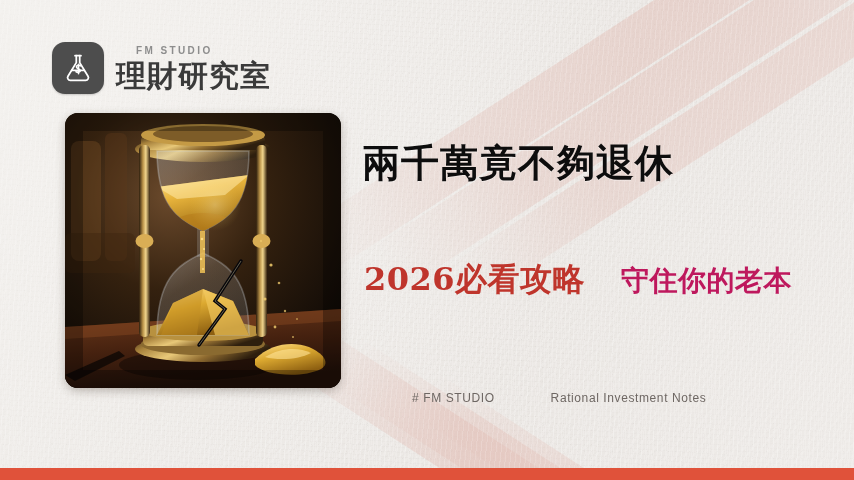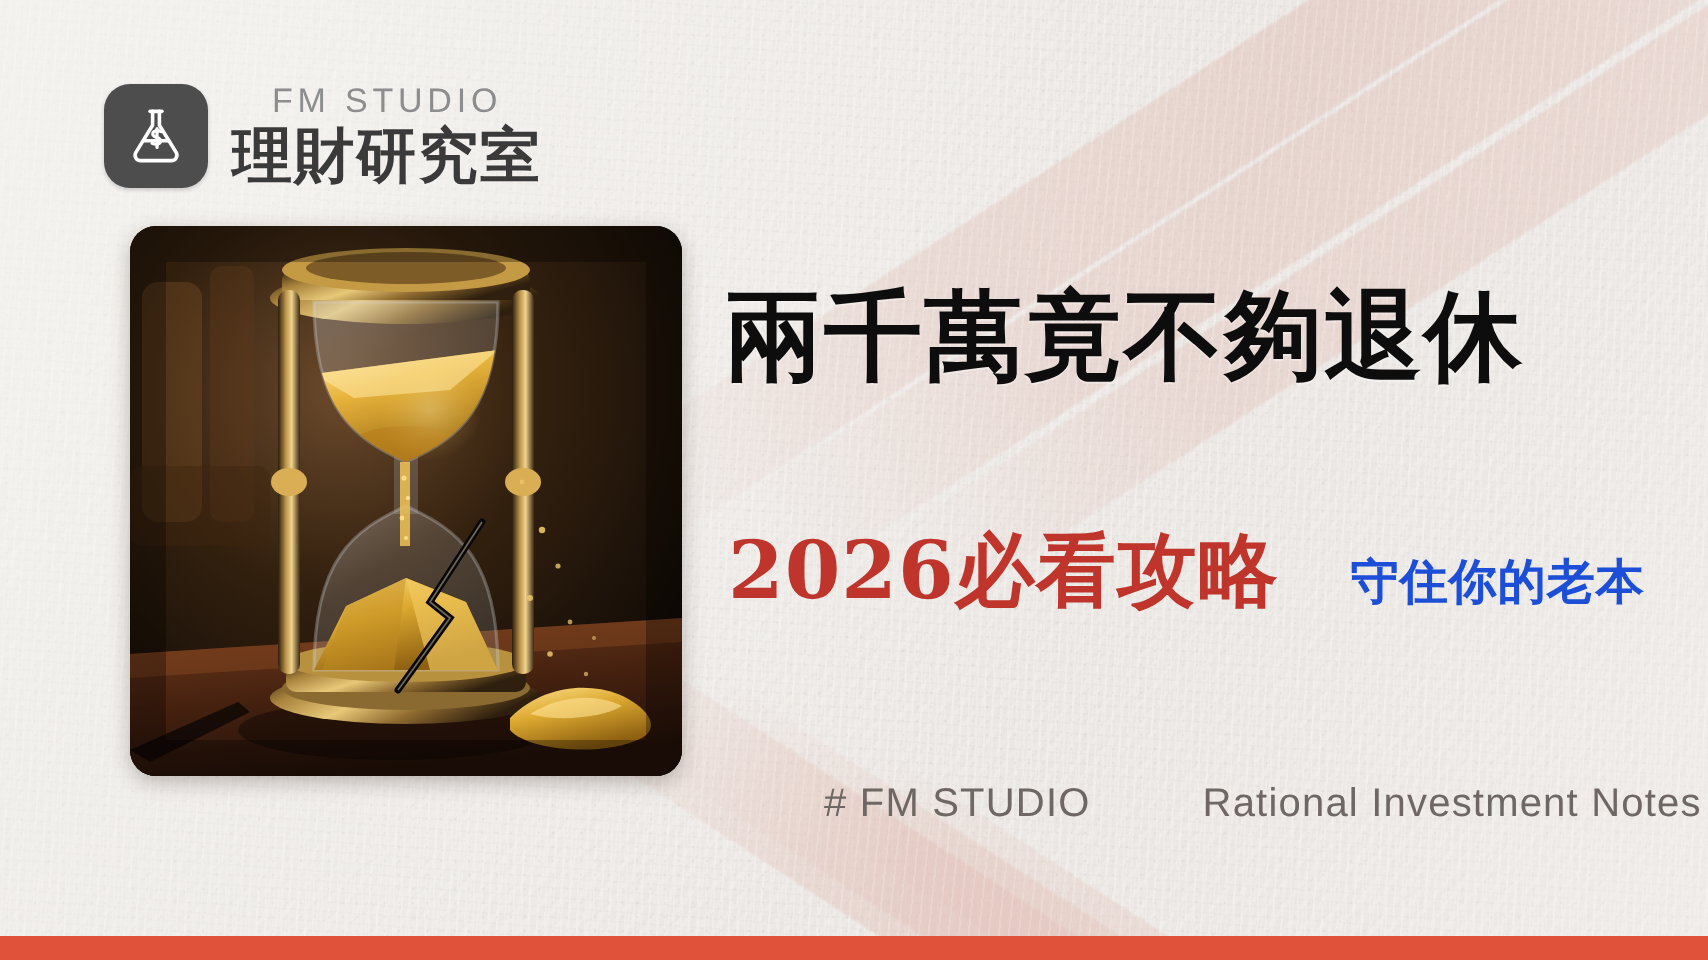--- a/index.html
+++ b/index.html
@@ -100,24 +100,24 @@
     align-items: center;
     justify-content: center;
     box-shadow: 0 1px 2px rgba(0,0,0,.18);
   }
   .logo-text {
     display: flex;
     flex-direction: column;
     justify-content: center;
   }
   .brand-en {
-    font-size: 17px;
+    font-size: 10px;
     letter-spacing: 2.4px;
     color: #8d8d8d;
-    font-weight: 400;
+    font-weight: 700;
     line-height: 1;
     margin-bottom: 5px;
     padding-left: 20px;
   }
   .brand-cn {
     font-size: 30px;
     font-weight: 900;
     color: #3a3a3a;
     line-height: 1;
     letter-spacing: 1px;
@@ -136,65 +136,65 @@
     box-shadow: 0 3px 10px rgba(60,45,35,.30);
     background: #120d09;
   }
   .photo svg { display: block; width: 100%; height: 100%; }
 
   
   .headline {
     position: absolute;
     left: 362px;
     top: 144px;
-    font-size: 49px;
+    font-size: 38px;
     line-height: 1;
     font-weight: 900;
     color: #0d0d0d;
     letter-spacing: 1px;
     font-family: "DejaVu Sans", "Liberation Sans", sans-serif;
     white-space: nowrap;
     text-shadow: 0 1px 0 rgba(255,255,255,.35);
   }
 
   
   .subline {
     position: absolute;
     left: 364px;
     top: 258px;
     display: flex;
     align-items: baseline;
     gap: 36px;
     white-space: nowrap;
   }
   .sub-red {
-    font-size: 40px;
+    font-size: 32px;
     font-weight: 700;
     color: #bf352c;
     letter-spacing: 0.5px;
     font-family: "DejaVu Serif", "Liberation Serif", serif;
   }
   .sub-blue {
-    font-size: 24px;
+    font-size: 28px;
     font-weight: 700;
-    color: #1d4ed8;
+    color: #be185d;
     letter-spacing: 0.5px;
     font-family: "DejaVu Serif", "Liberation Serif", serif;
   }
 
   
   .tagline {
     position: absolute;
     left: 412px;
     top: 391px;
     display: flex;
     align-items: baseline;
     gap: 24px;
     color: #6e6763;
-    font-size: 20px;
+    font-size: 12px;
     letter-spacing: .6px;
     white-space: nowrap;
   }
   .tag-hash { font-weight: 400; }
   .tag-note { font-weight: 400; margin-left: 32px; }
 
   
   .bottom-bar {
     position: absolute;
     left: 0;

